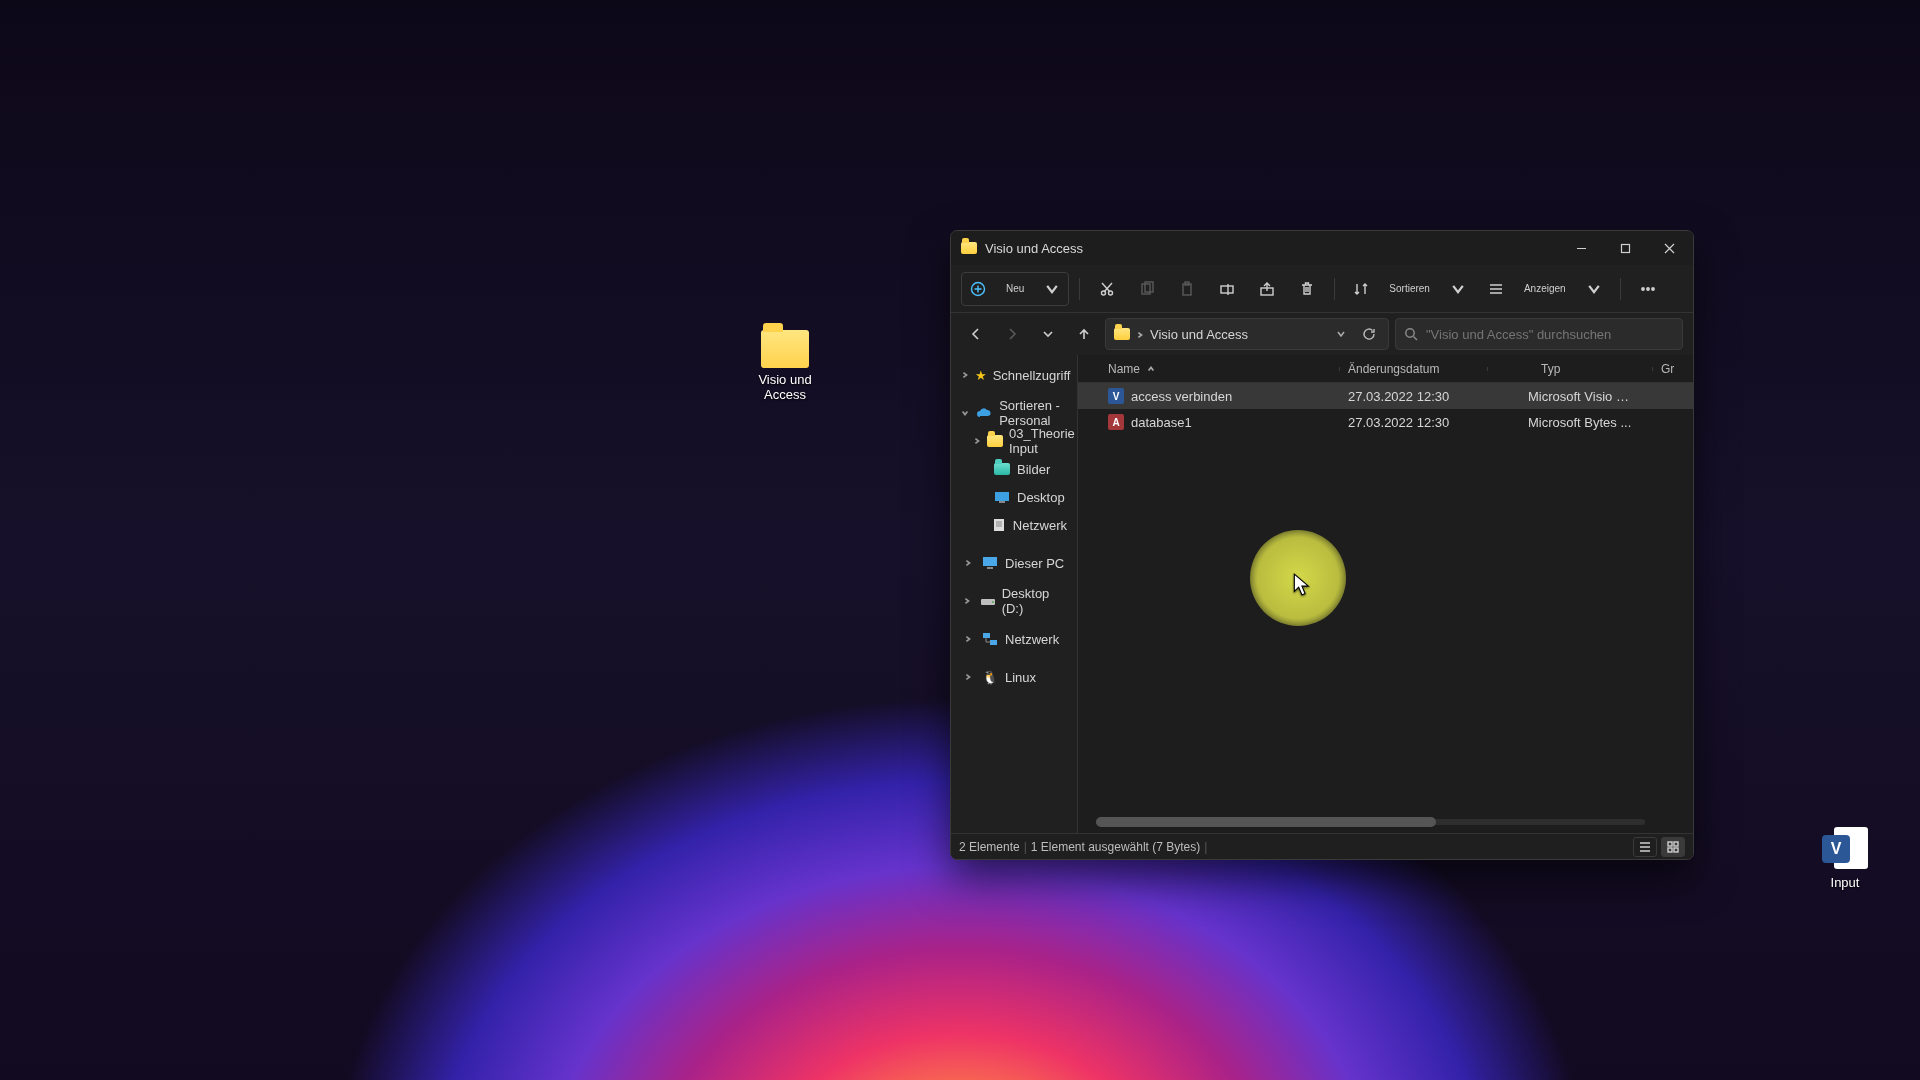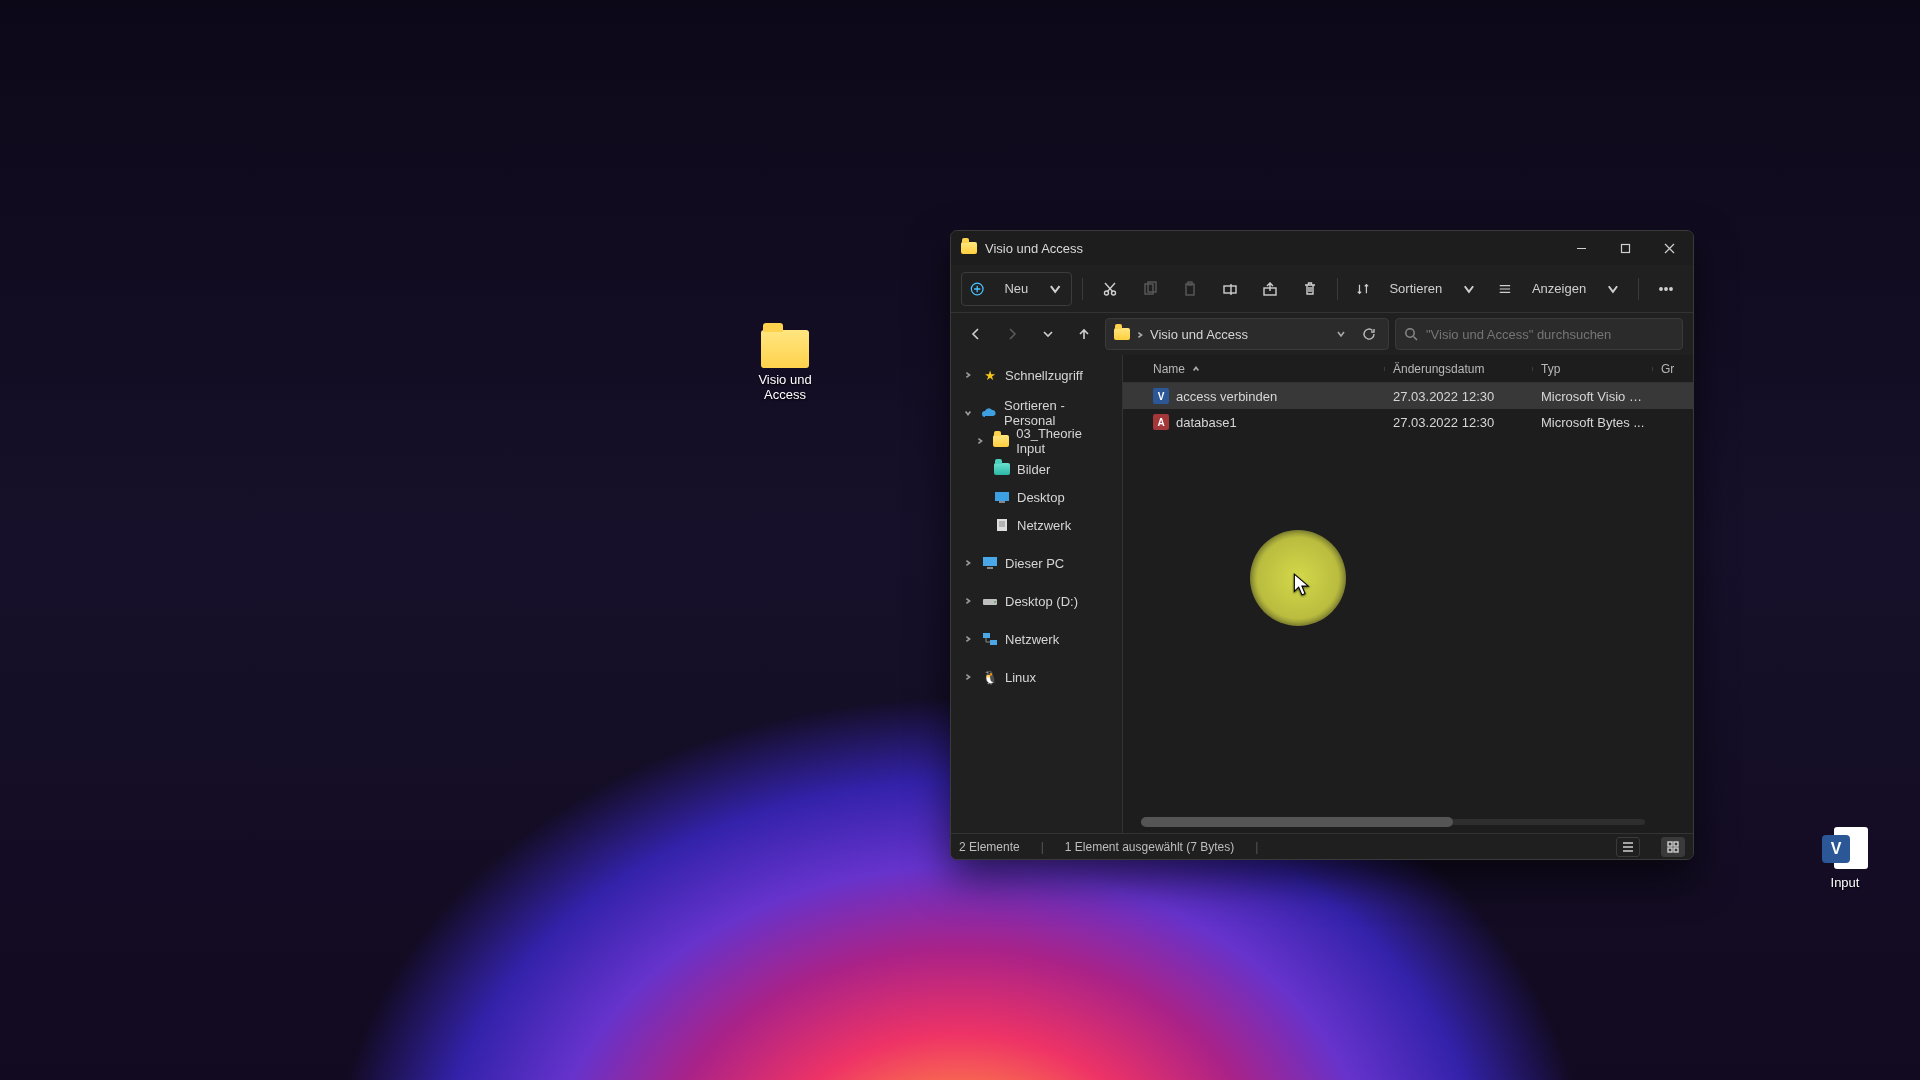--- a/index.html
+++ b/index.html
@@ -105,21 +105,21 @@
   border-bottom: 1px solid #333;
 }
 .tool {
   height: 34px;
   min-width: 34px;
   padding: 0 8px;
   display:flex; align-items:center; justify-content:center;
   color:#cfcfcf;
   border-radius:4px;
   gap:20px;
-  font-size:13px;
+  font-size:10px;
 }
 .tool.disabled { color:#5a5a5a; }
 .tool svg { width:16px; height:16px; stroke:currentColor; fill:none; stroke-width:1.4; }
 .tool.neu { border:1px solid #3c3c3c; }
 .tool.neu svg.plus { stroke:#4cc2ff; }
 .sep { width:1px; height:22px; background:#3a3a3a; margin:0 4px; }
 .chev{width:8px;height:8px;}
 
 
 .navrow {
@@ -186,46 +186,46 @@
 .cols{
   height:28px;display:flex;align-items:center;
   color:#b8b8b8;font-size:12px;border-bottom:1px solid #333;
   padding-left:22px;
   justify-content:flex-end;
 }
 .col{padding:0 8px;position:relative;}
 .col:not(:last-child)::after{content:"";position:absolute;right:0;top:5px;bottom:5px;width:1px;background:#3a3a3a;}
 .col.name{width:240px;}
 .col.date{width:148px;}
-.col.type{width:120px;}
+.col.type{width:120px;margin-left:45px;}
 .col.size{width:40px;}
 .sort-caret{display:inline-block;margin-left:4px;}
 .sort-caret svg{width:8px;height:8px;stroke:#aaa;fill:none;stroke-width:2;}
 
 .rows{flex:1;position:relative;overflow:hidden;}
 .row{
   height:26px;display:flex;align-items:center;
   color:#d6d6d6;font-size:13px;padding-left:22px;
 }
 .row.selected{background:#383838;}
 .row .c{padding:0 8px;white-space:nowrap;overflow:hidden;text-overflow:ellipsis;}
 .row .c.name{width:240px;display:flex;align-items:center;gap:7px;}
 .row .c.date{width:148px;}
-.row .c.type{width:120px;}
+.row .c.type{width:120px;margin-left:32px;}
 .file-ic{width:16px;height:16px;border-radius:2px;display:inline-flex;align-items:center;justify-content:center;font-size:10px;color:#fff;font-weight:700;}
 .file-ic.visio{background:#2b5797;}
 .file-ic.access{background:#a4373a;}
 
 .hscroll{position:absolute;left:18px;right:48px;bottom:8px;height:6px;background:#2e2e2e;border-radius:3px;}
 .hscroll .thumb{position:absolute;left:0;top:-2px;height:10px;width:62%;background:#555;border-radius:5px;}
 
 
 .statusbar{
   height:26px;border-top:1px solid #333;background:#1f1f1f;
-  display:flex;align-items:center;padding:0 8px;color:#bdbdbd;font-size:12px;gap:21px;
+  display:flex;align-items:center;padding:0 8px;color:#bdbdbd;font-size:12px;gap:4px;
 }
 .statusbar .sep2{color:#555;}
 .statusbar .spacer{flex:1;}
 .viewbtn{width:24px;height:20px;border:1px solid #3a3a3a;display:flex;align-items:center;justify-content:center;border-radius:3px;}
 .viewbtn.active{background:#3a3a3a;}
 .viewbtn svg{width:12px;height:12px;stroke:#cfcfcf;fill:none;stroke-width:1.4;}
 
 
 .cursor-bubble{
   position:absolute; width:96px;height:96px;border-radius:50%;

